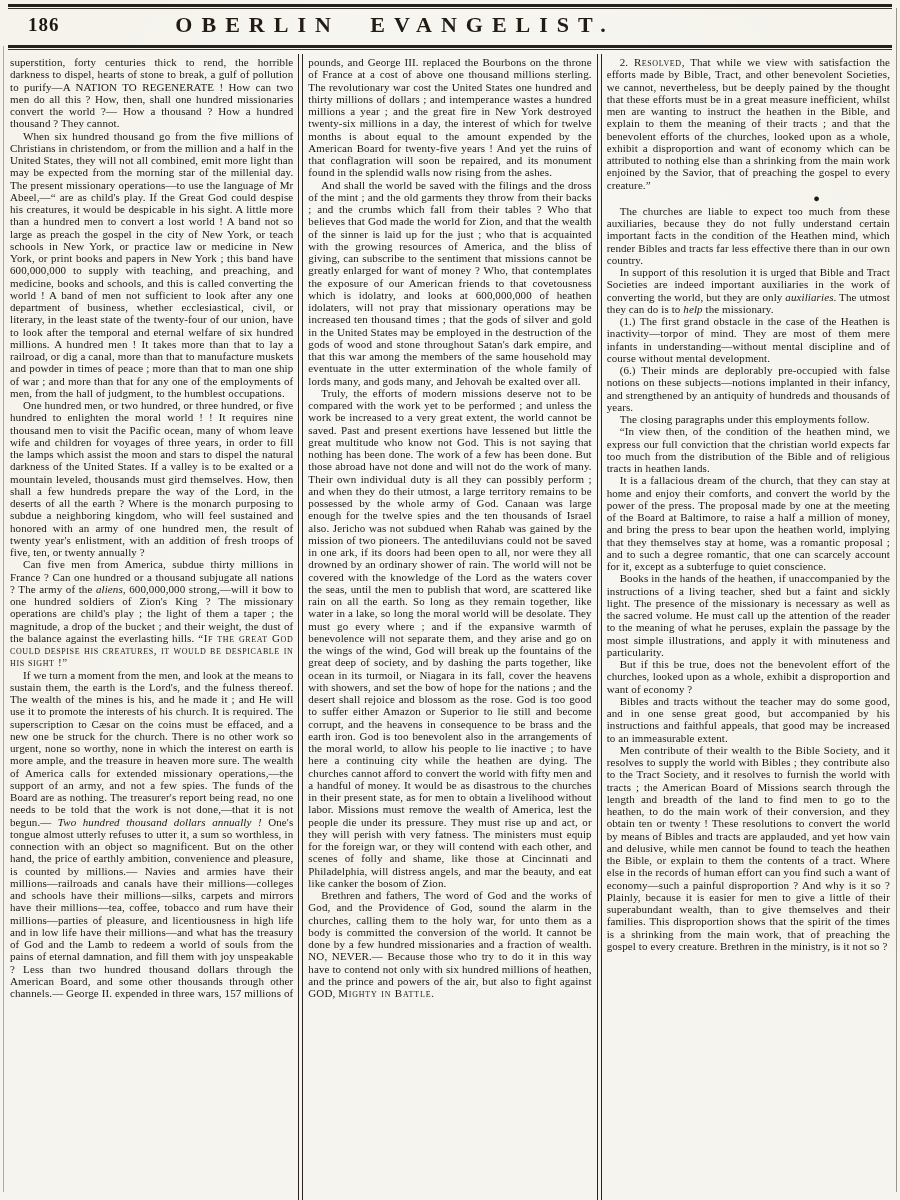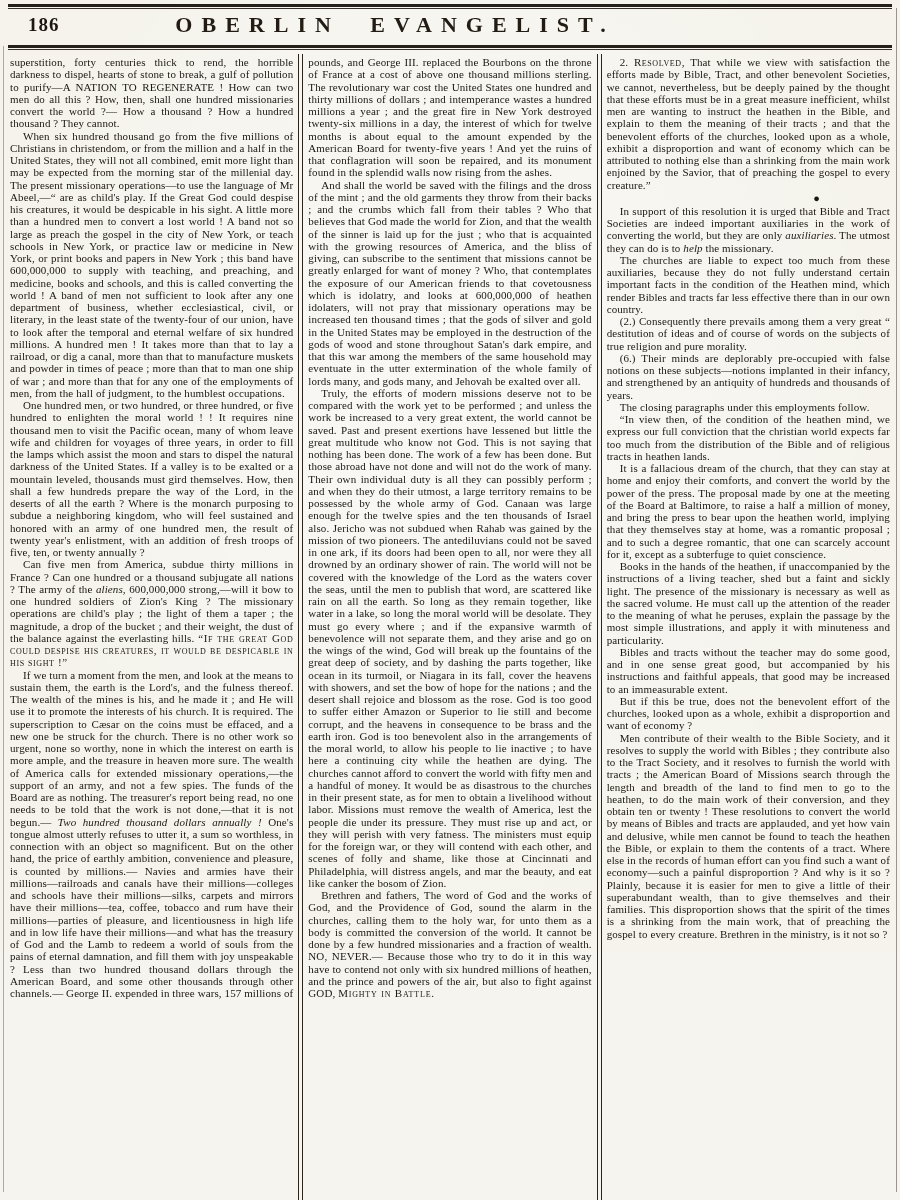--- a/index.html
+++ b/index.html
@@ -98,29 +98,29 @@
       <div class="col">
         <p class="para noind"><span>pounds, and George III. replaced the Bourbons on the throne of France at a cost of above one thousand millions sterling.  The revolutionary war cost the United States one hundred and thirty millions of dollars ; and intemperance wastes a hundred millions a year ; and the great fire in New York destroyed twenty-six millions in a day, the interest of which for twelve months is about equal to the amount expended by the American Board for twenty-five years !  And yet the ruins of that conflagration will soon be repaired, and its monument found in the splendid walls now rising from the ashes.</span></p>
         <p class="para"><span>And shall the world be saved with the filings and the dross of the mint ; and the old garments they throw from their backs ; and the crumbs which fall from their tables ?  Who that believes that God made the world for Zion, and that the wealth of the sinner is laid up for the just ; who that is acquainted with the growing resources of America, and the bliss of giving, can subscribe to the sentiment that missions cannot be greatly enlarged for want of money ?  Who, that contemplates the exposure of our American friends to that covetousness which is idolatry, and looks at 600,000,000 of heathen idolaters, will not pray that missionary operations may be increased ten thousand times ; that the gods of silver and gold in the United States may be employed in the destruction of the gods of wood and stone throughout Satan's dark empire, and that this war among the members of the same household may eventuate in the utter extermination of the whole family of lords many, and gods many, and Jehovah be exalted over all.</span></p>
         <p class="para"><span>Truly, the efforts of modern missions deserve not to be compared with the work yet to be performed ; and unless the work be increased to a very great extent, the world cannot be saved.  Past and present exertions have lessened but little the great multitude who know not God.  This is not saying that nothing has been done.  The work of a few has been done.  But those abroad have not done and will not do the work of many. Their own individual duty is all they can possibly perform ; and when they do their utmost, a large territory remains to be possessed by the whole army of God. Canaan was large enough for the twelve spies and the ten thousands of Israel also.  Jericho was not subdued when Rahab was gained by the mission of two pioneers.  The antediluvians could not be saved in one ark, if its doors had been open to all, nor were they all drowned by an ordinary shower of rain.  The world will not be covered with the knowledge of the Lord as the waters cover the seas, until the men to publish that word, are scattered like rain on all the earth.  So long as they remain together, like water in a lake, so long the moral world will be desolate.  They must go every where ; and if the expansive warmth of benevolence will not separate them, and they arise and go on the wings of the wind, God will break up the fountains of the great deep of society, and by dashing the parts together, like ocean in its turmoil, or Niagara in its fall, cover the heavens with showers, and set the bow of hope for the nations ; and the desert shall rejoice and blossom as the rose.  God is too good to suffer either Amazon or Superior to lie still and become corrupt, and the heavens in consequence to be brass and the earth iron.  God is too benevolent also in the arrangements of the moral world, to allow his people to lie inactive ; to have here a continuing city while the heathen are dying.  The churches cannot afford to convert the world with fifty men and a handful of money.  It would be as disastrous to the churches in their present state, as for men to obtain a livelihood without labor.  Missions must remove the wealth of America, lest the people die under its pressure.  They must rise up and act, or they will perish with very fatness.  The ministers must equip for the foreign war, or they will contend with each other, and scenes of folly and shame, like those at Cincinnati and Philadelphia, will distress angels, and mar the beauty, and eat like canker the bosom of Zion.</span></p>
         <p class="para"><span>Brethren and fathers, The word of God and the works of God, and the Providence of God, sound the alarm in the churches, calling them to the holy war, for unto them as a body is committed the conversion of the world.  It cannot be done by a few hundred missionaries and a fraction of wealth.  NO, NEVER.— Because those who try to do it in this way have to contend not only with six hundred millions of heathen, and the prince and powers of the air, but also to fight against GOD, </span><span class="scbold">Mighty in Battle.</span></p>
       </div>
       <div class="colrule"></div>
       <div class="col">
         <p class="para"><span>2.  </span><span class="sc">Resolved</span><span>, That while we view with satisfaction the efforts made by Bible, Tract, and other benevolent Societies, we cannot, nevertheless, but be deeply pained by the thought that these efforts must be in a great measure inefficient, whilst men are wanting to instruct the heathen in the Bible, and explain to them the meaning of their tracts ; and that the benevolent efforts of the churches, looked upon as a whole, exhibit a disproportion and want of economy which can be attributed to nothing else than a shrinking from the main work enjoined by the Savior, that of preaching the gospel to every creature.”</span></p>
         <p class="para dot-line"><span>●</span></p>
+        <p class="para"><span>The churches are liable to expect too much from these auxiliaries, because they do not fully understand certain important facts in the condition of the Heathen mind, which render Bibles and tracts far less effective there than in our own country.</span></p>
         <p class="para"><span>In support of this resolution it is urged that Bible and Tract Societies are indeed important auxiliaries in the work of converting the world, but they are only </span><span class="ital">auxiliaries</span><span>.  The utmost they can do is to </span><span class="ital">help</span><span> the missionary.</span></p>
-        <p class="para"><span>The churches are liable to expect too much from these auxiliaries, because they do not fully understand certain important facts in the condition of the Heathen mind, which render Bibles and tracts far less effective there than in our own country.</span></p>
-        <p class="para"><span>(2.)  Consequently there prevails among them a very great “ destitution of ideas and of course of words on the subjects of true religion and pure morality.</span></p>
+        <p class="para"><span>(1.)  The first grand obstacle in the case of the Heathen is inactivity—torpor of mind.  They are most of them mere infants in understanding—without mental discipline and of course without mental development.</span></p>
         <p class="para"><span>(6.)  Their minds are deplorably pre-occupied with false notions on these subjects—notions implanted in their infancy, and strengthened by an antiquity of hundreds and thousands of years.</span></p>
         <p class="para"><span>The closing paragraphs under this employments follow.</span></p>
         <p class="para"><span>“In view then, of the condition of the heathen mind, we express our full conviction that the christian world expects far too much from the distribution of the Bible and of religious tracts in heathen lands.</span></p>
         <p class="para"><span>It is a fallacious dream of the church, that they can stay at home and enjoy their comforts, and convert the world by the power of the press.  The proposal made by one at the meeting of the Board at Baltimore, to raise a half a million of money, and bring the press to bear upon the heathen world, implying that they themselves stay at home, was a romantic proposal ; and to such a degree romantic, that one can scarcely account for it, except as a subterfuge to quiet conscience.</span></p>
         <p class="para"><span>Books in the hands of the heathen, if unaccompanied by the instructions of a living teacher, shed but a faint and sickly light.  The presence of the missionary is necessary as well as the sacred volume. He must call up the attention of the reader to the meaning of what he peruses, explain the passage by the most simple illustrations, and apply it with minuteness and particularity.</span></p>
+        <p class="para"><span>But if this be true, does not the benevolent effort of the churches, looked upon as a whole, exhibit a disproportion and want of economy ?</span></p>
         <p class="para"><span>Bibles and tracts without the teacher may do some good, and in one sense great good, but accompanied by his instructions and faithful appeals, that good may be increased to an immeasurable extent.</span></p>
-        <p class="para"><span>But if this be true, does not the benevolent effort of the churches, looked upon as a whole, exhibit a disproportion and want of economy ?</span></p>
         <p class="para"><span>Men contribute of their wealth to the Bible Society, and it resolves to supply the world with Bibles ; they contribute also to the Tract Society, and it resolves to furnish the world with tracts ; the American Board of Missions search through the length and breadth of the land to find men to go to the heathen, to do the main work of their conversion, and they obtain ten or twenty !  These resolutions to convert the world by means of Bibles and tracts are applauded, and yet how vain and delusive, while men cannot be found to teach the heathen the Bible, or explain to them the contents of a tract.  Where else in the records of human effort can you find such a want of economy—such a painful disproportion ?  And why is it so ?  Plainly, because it is easier for men to give a little of their superabundant wealth, than to give themselves and their families.  This disproportion shows that the spirit of the times is a shrinking from the main work, that of preaching the gospel to every creature.  Brethren in the ministry, is it not so ?</span></p>
       </div>
     </div>
 
   <div class="edge-left"></div>
   <div class="edge-right"></div>
 </div>
 
 </body></html>

